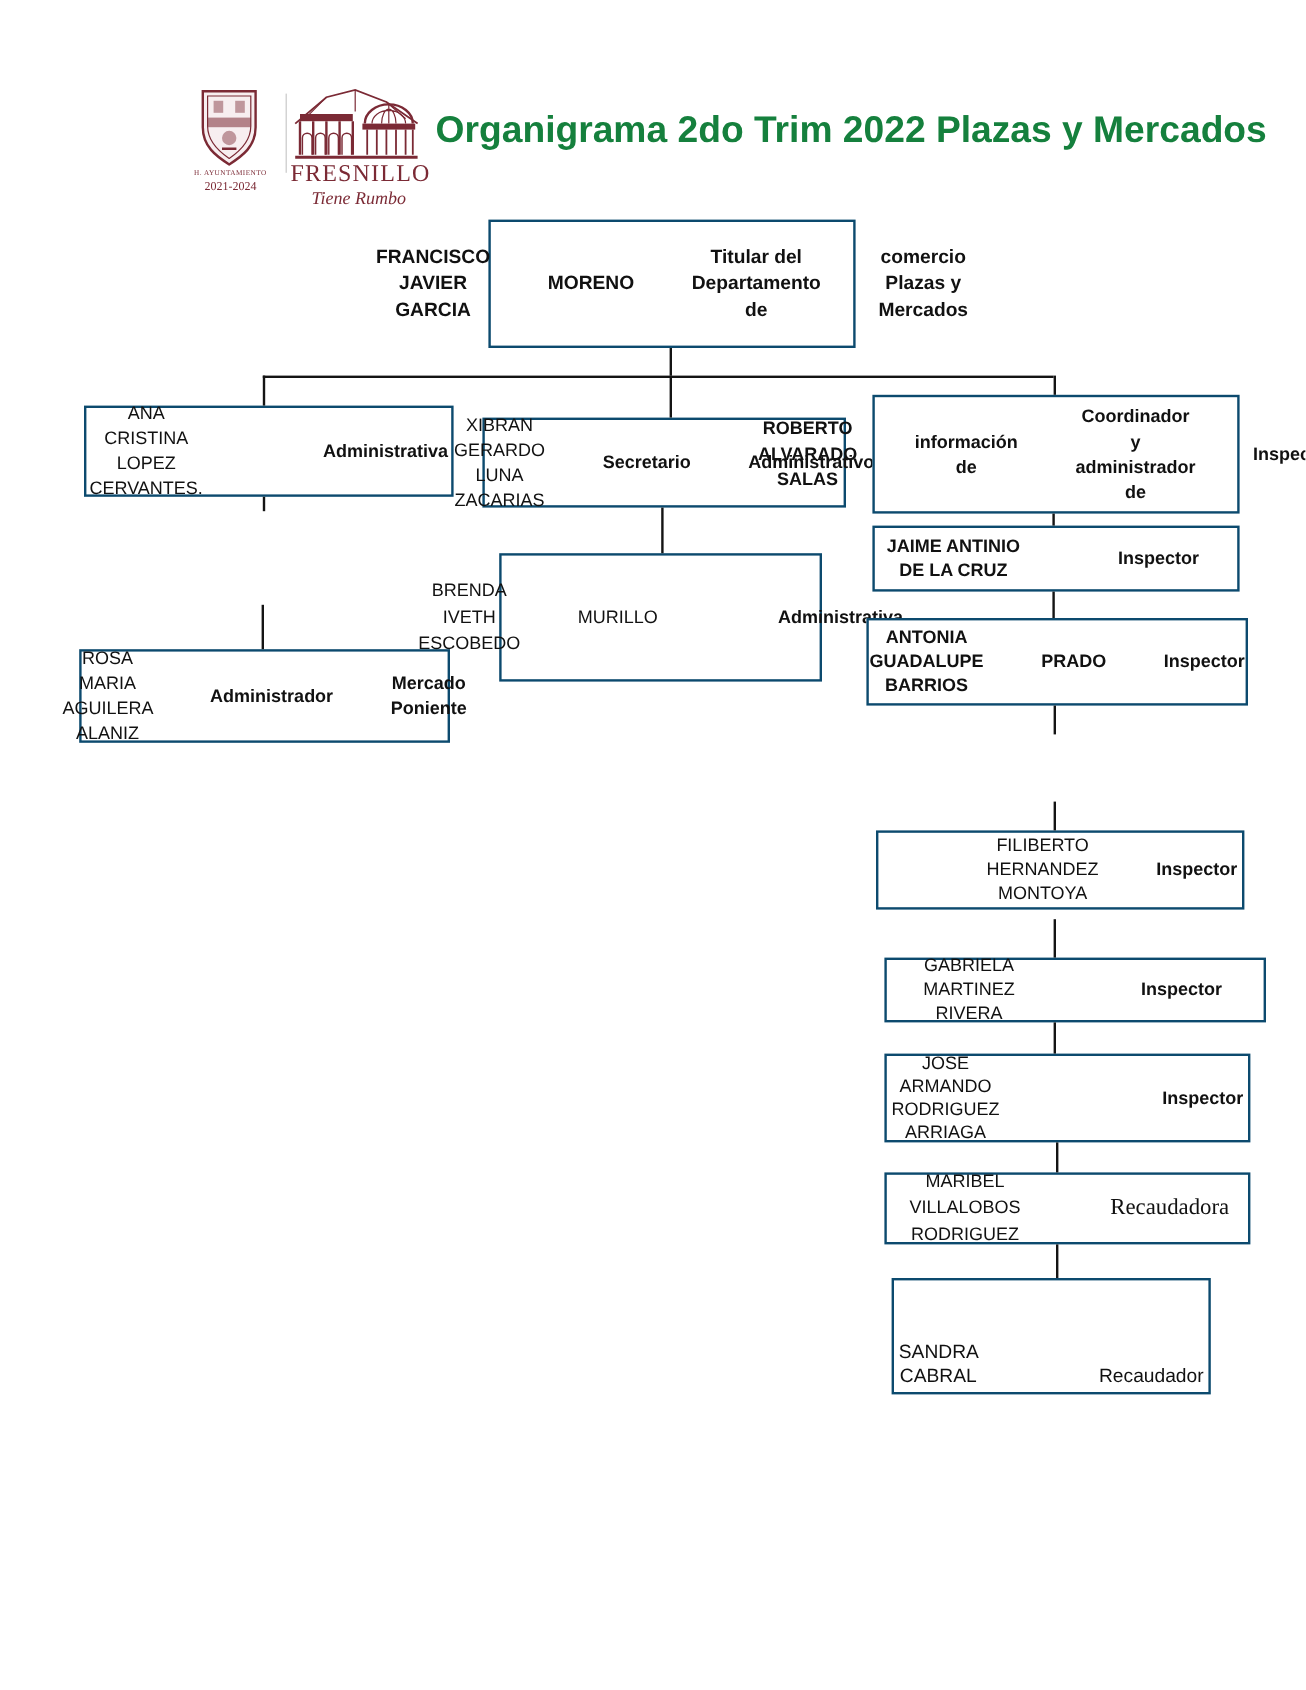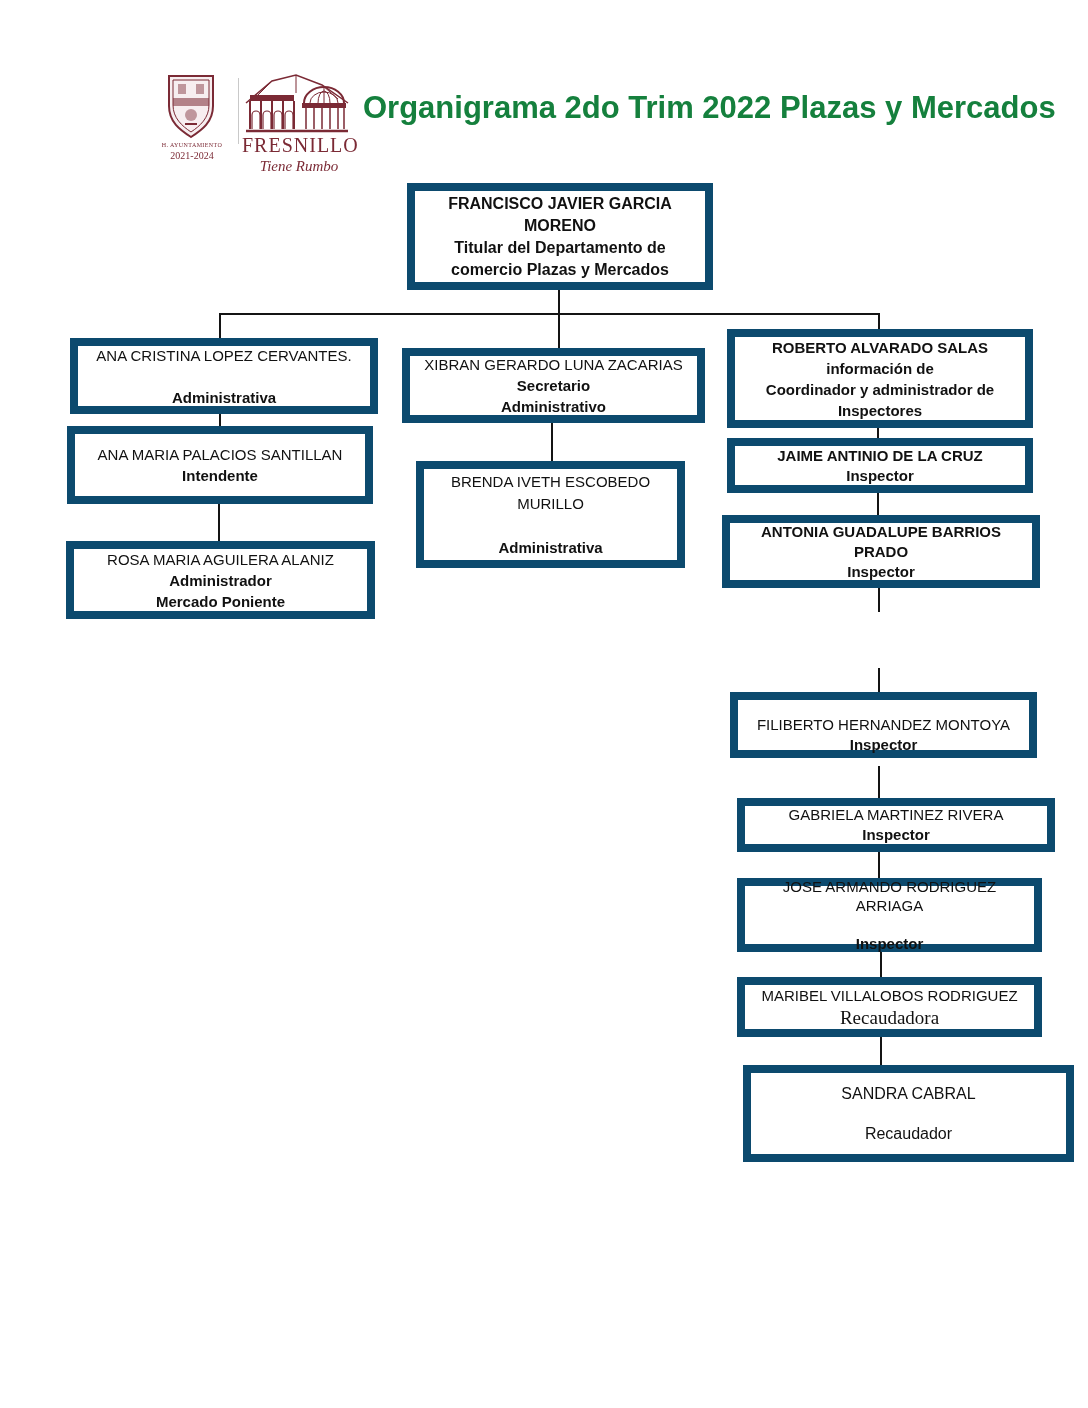--- a/index.html
+++ b/index.html
@@ -21,23 +21,23 @@
   #slogan{position:absolute;left:94px;top:90px;width:114px;text-align:center;
     font-family:"Liberation Serif",serif;font-style:italic;font-size:15px;color:#7b2a35;}
   #title{
     position:absolute;left:363px;top:90px;margin:0;white-space:nowrap;
     font-size:31px;font-weight:bold;color:#15803d;
     font-family:"Liberation Sans",sans-serif;
   }
   
   #chart{position:absolute;left:0;top:0;width:100%;height:100%;}
   .box{
-    position:absolute;box-sizing:border-box;border:8px solid #0c4a6e;background:#ffffff;
-    display:flex;flex-direction:column;justify-content:center;align-items:center;
-    text-align:center;font-size:15px;line-height:20px;padding:2px 4px;
+    position:absolute;box-sizing:border-box;border:2px solid #0c4a6e;background:#ffffff;
+    display:flex;flex-direction:row;justify-content:center;align-items:center;
+    text-align:center;font-size:15px;line-height:20px;padding:2px 4px;gap:48px;
   }
   .line{width:100%;}
   .line:empty::before{content:"\00a0";}
   .bold{font-weight:bold;}
   .serif{font-family:"Liberation Serif",serif;font-size:19px;}
   .conn{position:absolute;background:#141414;}
 </style>
 </head>
 <body>
 
@@ -79,24 +79,20 @@
         <div class="line bold">FRANCISCO JAVIER GARCIA</div>
         <div class="line bold">MORENO</div>
         <div class="line bold">Titular del Departamento de</div>
         <div class="line bold">comercio Plazas y Mercados</div>
       </div>
       <div class="box" style="left: 70px; top: 338px; width: 308px; height: 76px; line-height: 21px;">
         <div class="line">ANA CRISTINA LOPEZ CERVANTES.</div>
         <div class="line"></div>
         <div class="line bold">Administrativa</div>
       </div>
-      <div class="box" style="left: 67px; top: 426px; width: 306px; height: 78px; line-height: 21px;">
-        <div class="line">ANA MARIA PALACIOS SANTILLAN</div>
-        <div class="line bold">Intendente</div>
-      </div>
       <div class="box" style="left: 66px; top: 541px; width: 309px; height: 78px; line-height: 21px;">
         <div class="line">ROSA MARIA AGUILERA ALANIZ</div>
         <div class="line bold">Administrador</div>
         <div class="line bold">Mercado Poniente</div>
       </div>
       <div class="box" style="left: 402px; top: 348px; width: 303px; height: 75px; line-height: 21px;">
         <div class="line">XIBRAN GERARDO LUNA ZACARIAS</div>
         <div class="line bold">Secretario</div>
         <div class="line bold">Administrativo</div>
       </div>
@@ -132,21 +128,21 @@
       </div>
       <div class="box" style="left: 737px; top: 878px; width: 305px; height: 74px; line-height: 19px;">
         <div class="line">JOSE ARMANDO RODRIGUEZ ARRIAGA</div>
         <div class="line"></div>
         <div class="line bold">Inspector</div>
       </div>
       <div class="box" style="left: 737px; top: 977px; width: 305px; height: 60px; line-height: 22px; justify-content: center;">
         <div class="line">MARIBEL VILLALOBOS RODRIGUEZ</div>
         <div class="line serif">Recaudadora</div>
       </div>
-      <div class="box" style="left: 743px; top: 1065px; width: 331px; height: 97px; line-height: 20px; font-size: 16px;">
+      <div class="box" style="left: 743px; top: 1065px; width: 266px; height: 97px; line-height: 20px; font-size: 16px; align-items: flex-end;">
         <div class="line">SANDRA CABRAL</div>
         <div class="line"></div>
         <div class="line">Recaudador</div>
       </div>
       <div class="conn" style="left: 558px; top: 290px; width: 2px; height: 23px;"></div>
       <div class="conn" style="left: 219px; top: 313px; width: 659px; height: 2px;"></div>
       <div class="conn" style="left: 219px; top: 313px; width: 2px; height: 25px;"></div>
       <div class="conn" style="left: 558px; top: 313px; width: 2px; height: 35px;"></div>
       <div class="conn" style="left: 878px; top: 313px; width: 2px; height: 16px;"></div>
       <div class="conn" style="left: 219px; top: 414px; width: 2px; height: 12px;"></div>

